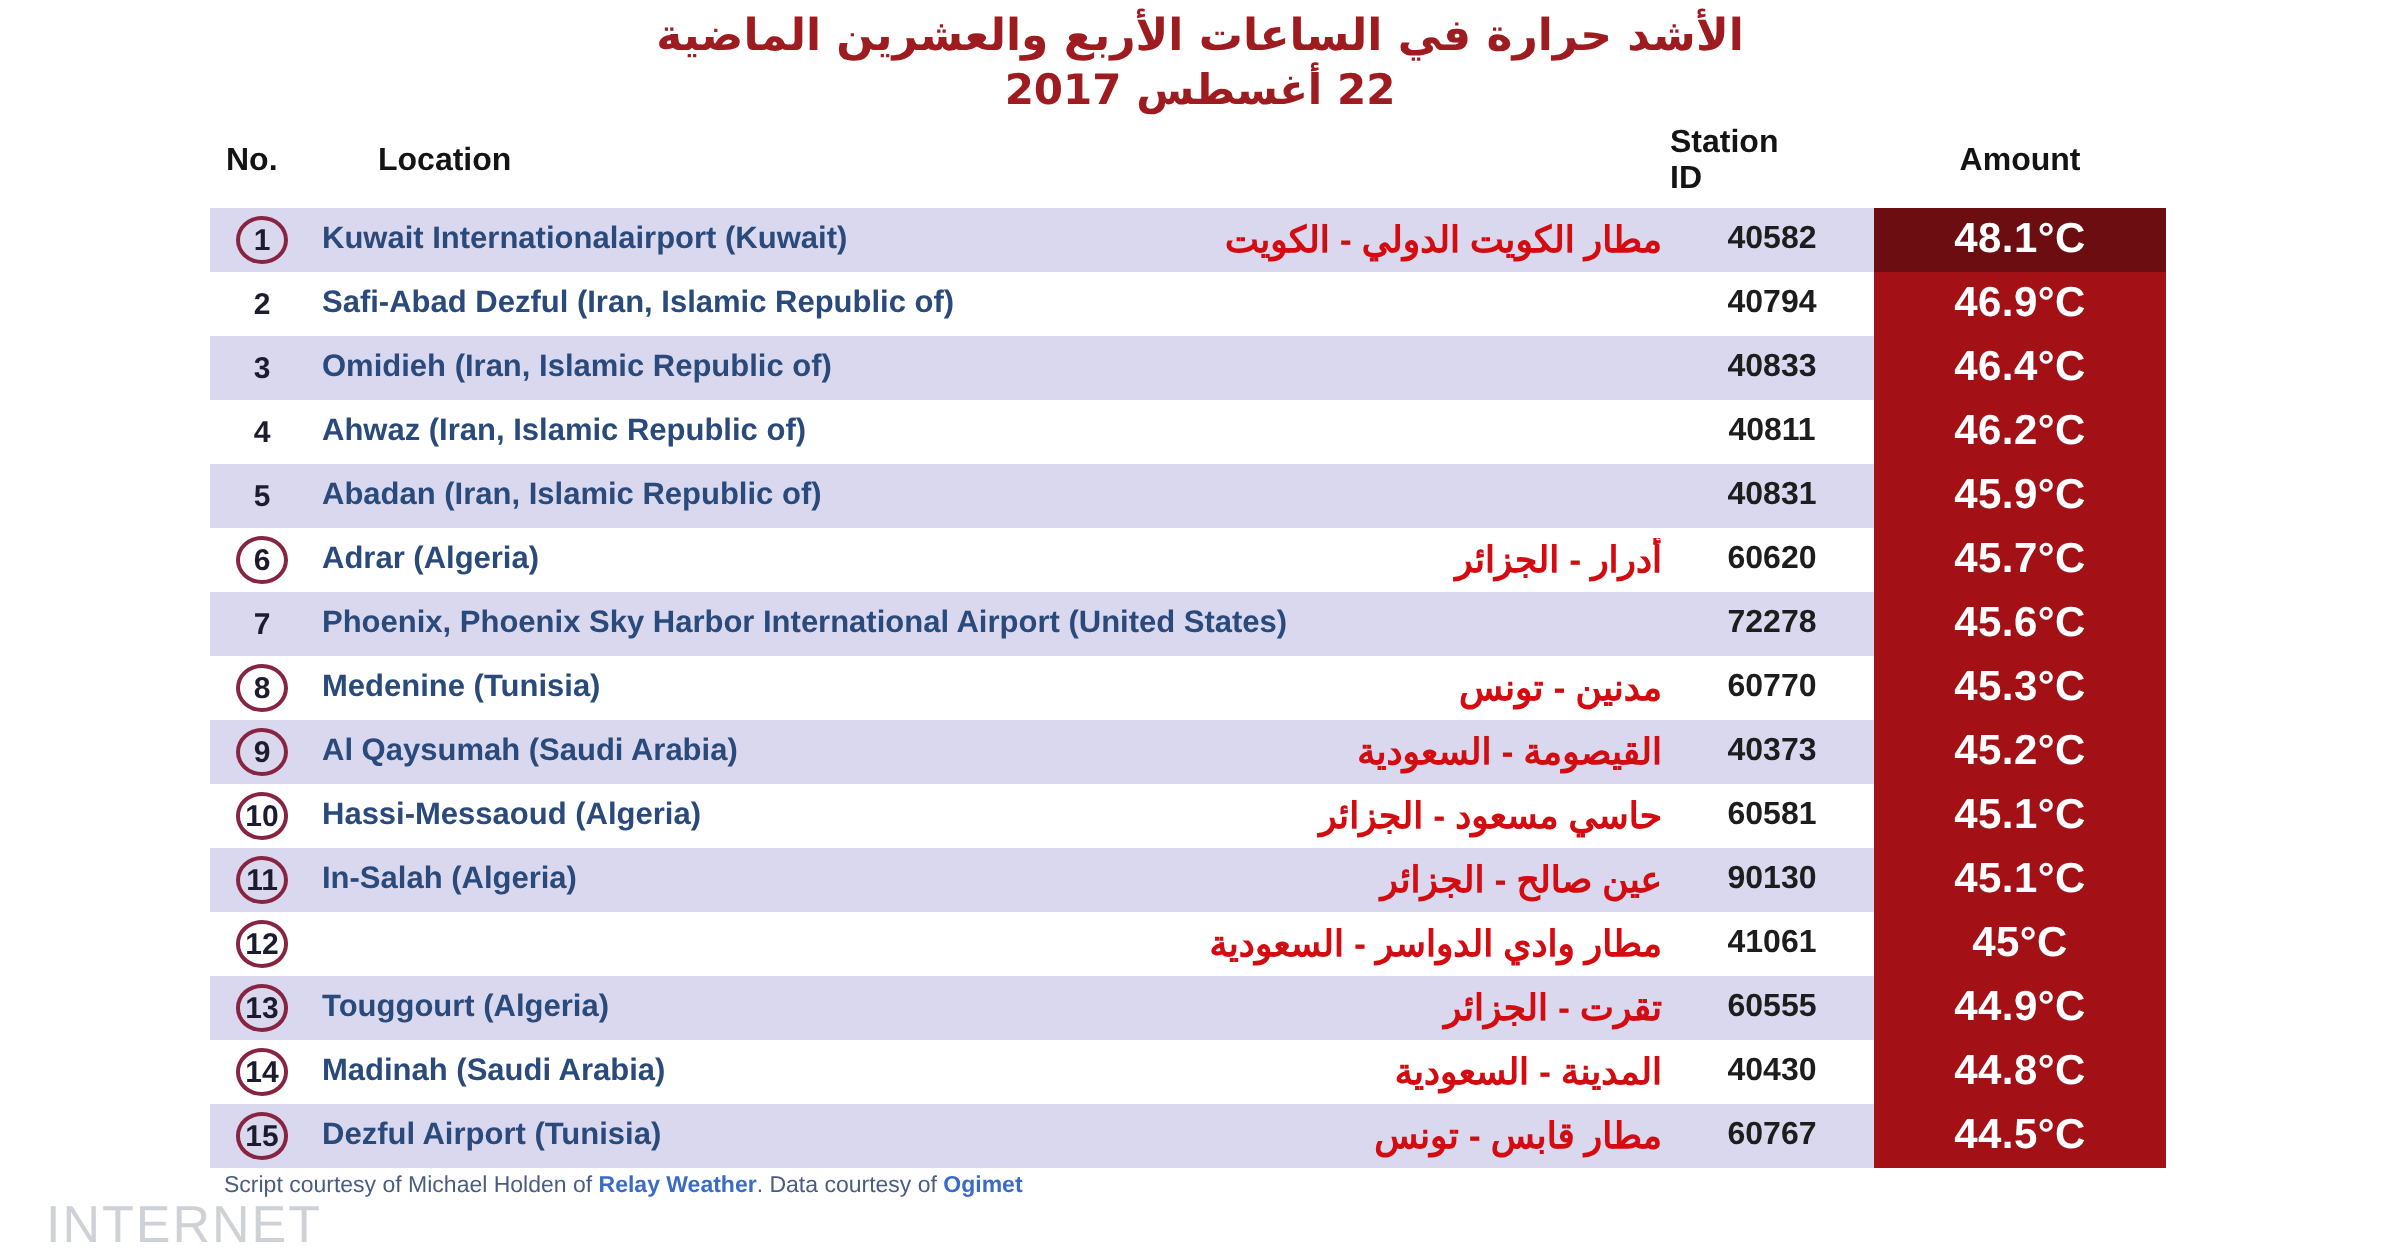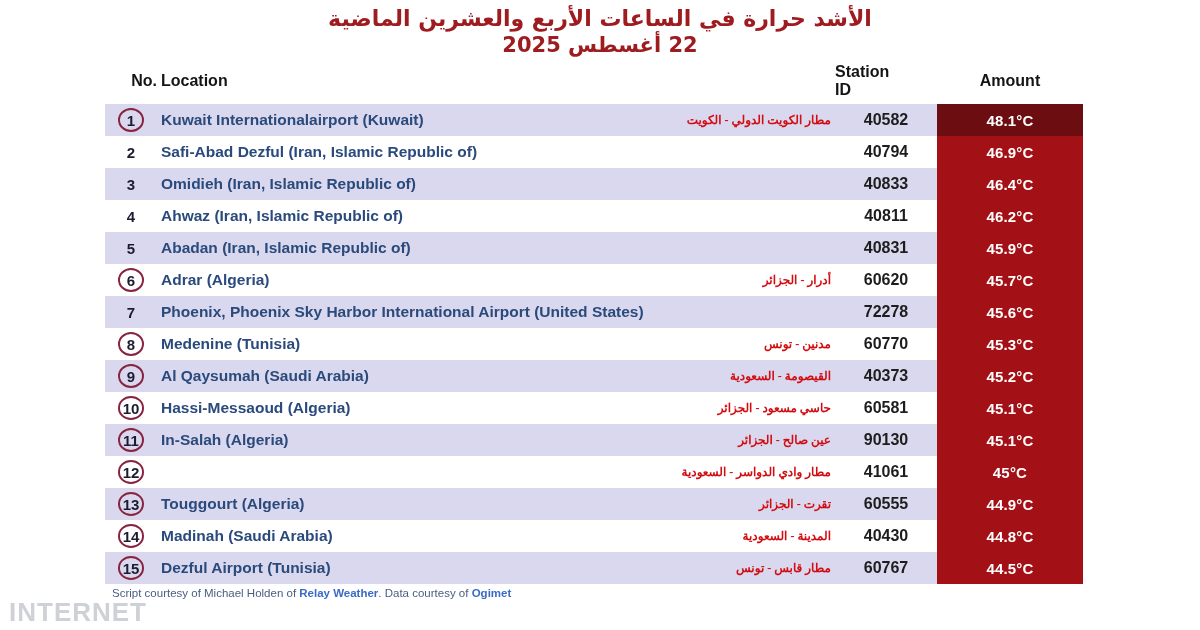--- a/index.html
+++ b/index.html
@@ -12,69 +12,69 @@
     text-align:center;direction:rtl;
     color:#9e1b20;font-weight:bold;
     font-family:"DejaVu Sans","Liberation Sans",sans-serif;
   }
   .title-line1{font-size:22px;line-height:27px;}
   .title-line2{font-size:21px;line-height:26px;}
 
   .temp-table{position:absolute;left:105px;top:58px;width:978px;}
   .thead{display:flex;height:46px;align-items:center;
     font-weight:bold;color:#141414;font-size:16px;}
-  .col-no{width:52px;box-sizing:border-box;padding-left:8px;text-align:right;}
-  .col-loc{flex:1;box-sizing:border-box;padding-left:4px;}
+  .col-no{width:52px;box-sizing:border-box;padding-left:8px;}
+  .col-loc{flex:1;box-sizing:border-box;padding-left:4px;margin-left:28px;}
   .col-sta{width:102px;text-align:left;line-height:18px;}
   .col-amt{width:146px;text-align:center;}
 
   .tbody .row{display:flex;height:32px;}
   .row-left{flex:1;display:flex;align-items:center;background:#ffffff;}
   .row-left.shaded{background:#d9d8ee;}
   .cell-no{width:52px;display:flex;align-items:center;justify-content:center;box-sizing:border-box;}
   .num-plain,.num-circled{
     min-width:26px;height:24px;display:flex;align-items:center;justify-content:center;
     font-weight:bold;font-size:15px;color:#1c1c30;box-sizing:border-box;border-radius:50%;
   }
   .num-circled{border:2px solid #872440;padding:0 3px;}
   .cell-loc{flex:1;display:flex;align-items:center;overflow:hidden;}
   .loc-en{
     color:#2a4a7c;font-weight:bold;font-size:15.5px;padding-left:4px;white-space:nowrap;
   }
   .loc-ar{
-    margin-left:auto;direction:rtl;color:#d20c10;font-weight:bold;font-size:12px;
+    margin-left:auto;direction:rtl;color:#d20c10;font-weight:bold;font-size:18px;
     padding-right:4px;white-space:nowrap;
-    font-family:Liberation Serif, serif;
+    font-family:Liberation Sans, sans-serif;
   }
   .cell-sta{
     width:102px;text-align:center;color:#1d1d1d;font-size:16px;font-weight:600;
     display:flex;align-items:center;justify-content:center;
   }
   .cell-amt{
-    width:146px;background:#a31116;color:#ffffff;font-weight:bold;font-size:15px;
+    width:146px;background:#a31116;color:#ffffff;font-weight:bold;font-size:21px;
     display:flex;align-items:center;justify-content:center;letter-spacing:.2px;
   }
   .cell-amt.dark{background:#6b0d11;}
 
   .footer{
     position:absolute;left:112px;top:587px;font-size:11.5px;color:#4a5d80;
   }
   .footer a{color:#3a6bc6;font-weight:bold;text-decoration:none;}
 
   .watermark{
-    position:absolute;left:9px;top:597px;font-size:26px;letter-spacing:1px;
-    color:#ced1d6;font-weight:700;
+    position:absolute;left:23px;top:597px;font-size:26px;letter-spacing:1px;
+    color:#ced1d6;font-weight:400;
   }
 </style>
 </head>
 <body>
 
 <div class="title-block">
   <div class="title-line1">الأشد حرارة في الساعات الأربع والعشرين الماضية</div>
-  <div class="title-line2">22 أغسطس 2025</div>
+  <div class="title-line2">22 أغسطس 2017</div>
 </div>
 
 <div class="temp-table">
   <div class="thead">
     <div class="col-no">No.</div>
     <div class="col-loc">Location</div>
     <div class="col-sta">
       <span>Station</span><br>
       <span>ID</span>
     </div>

